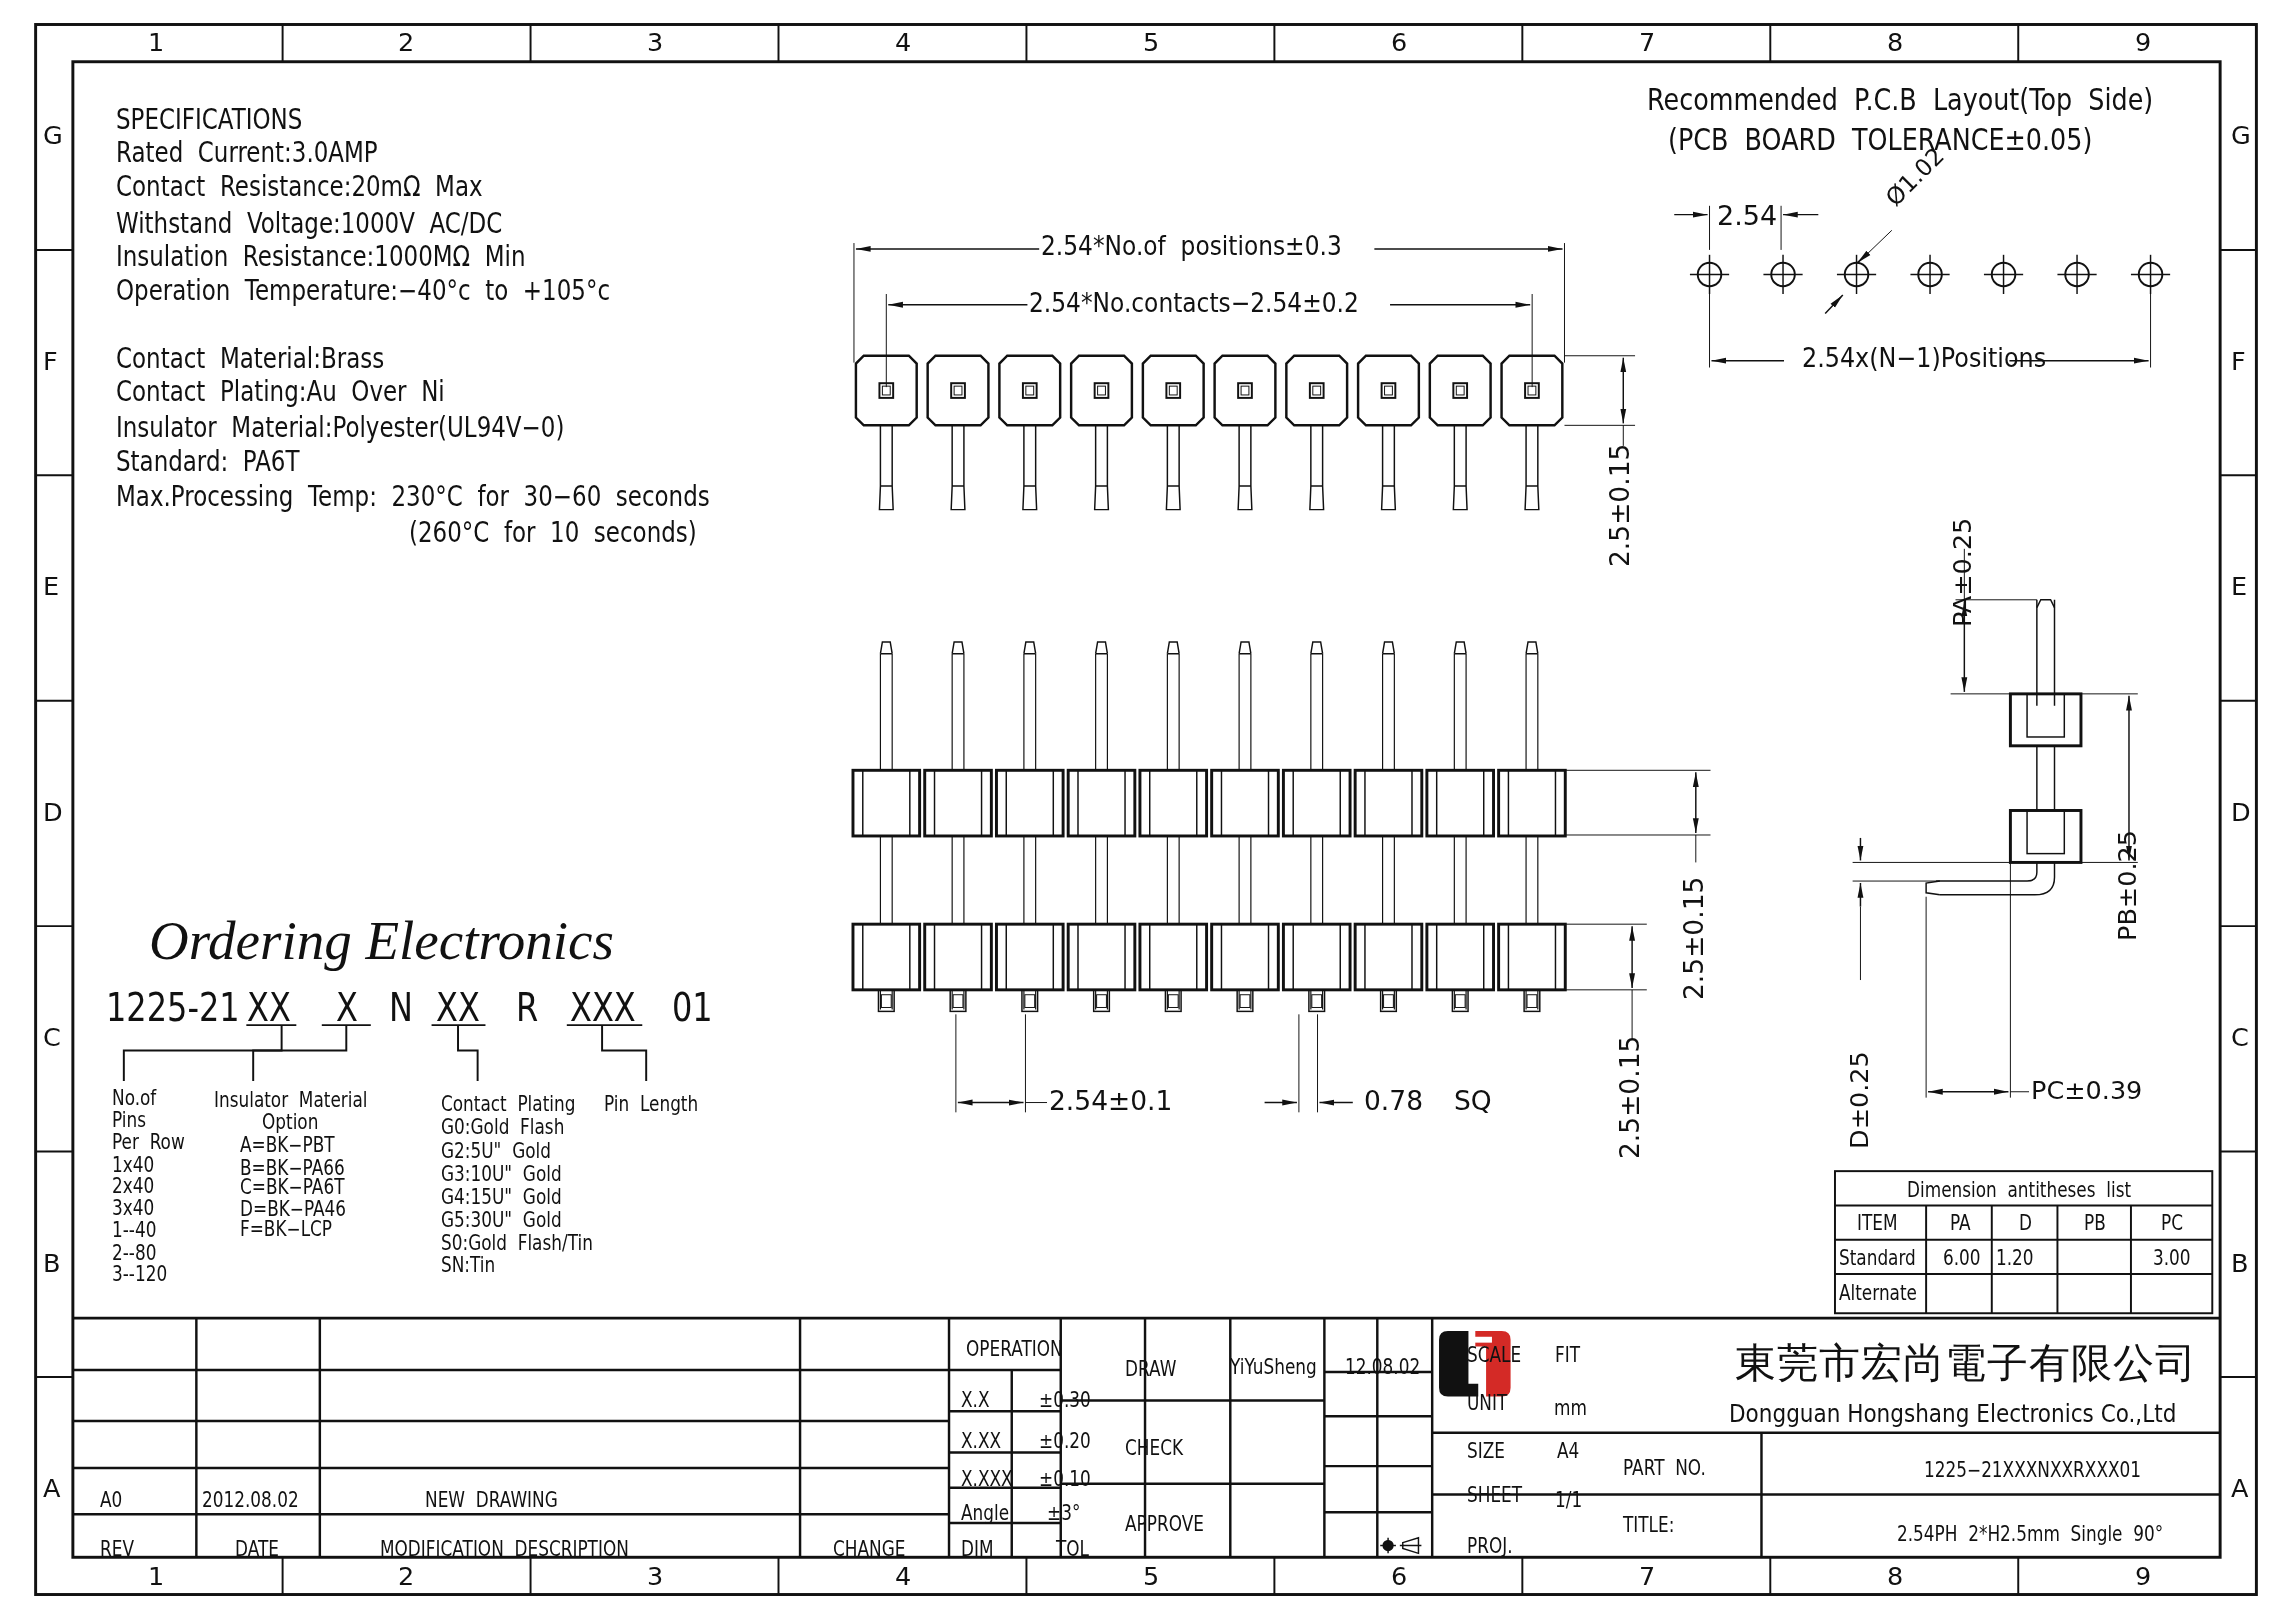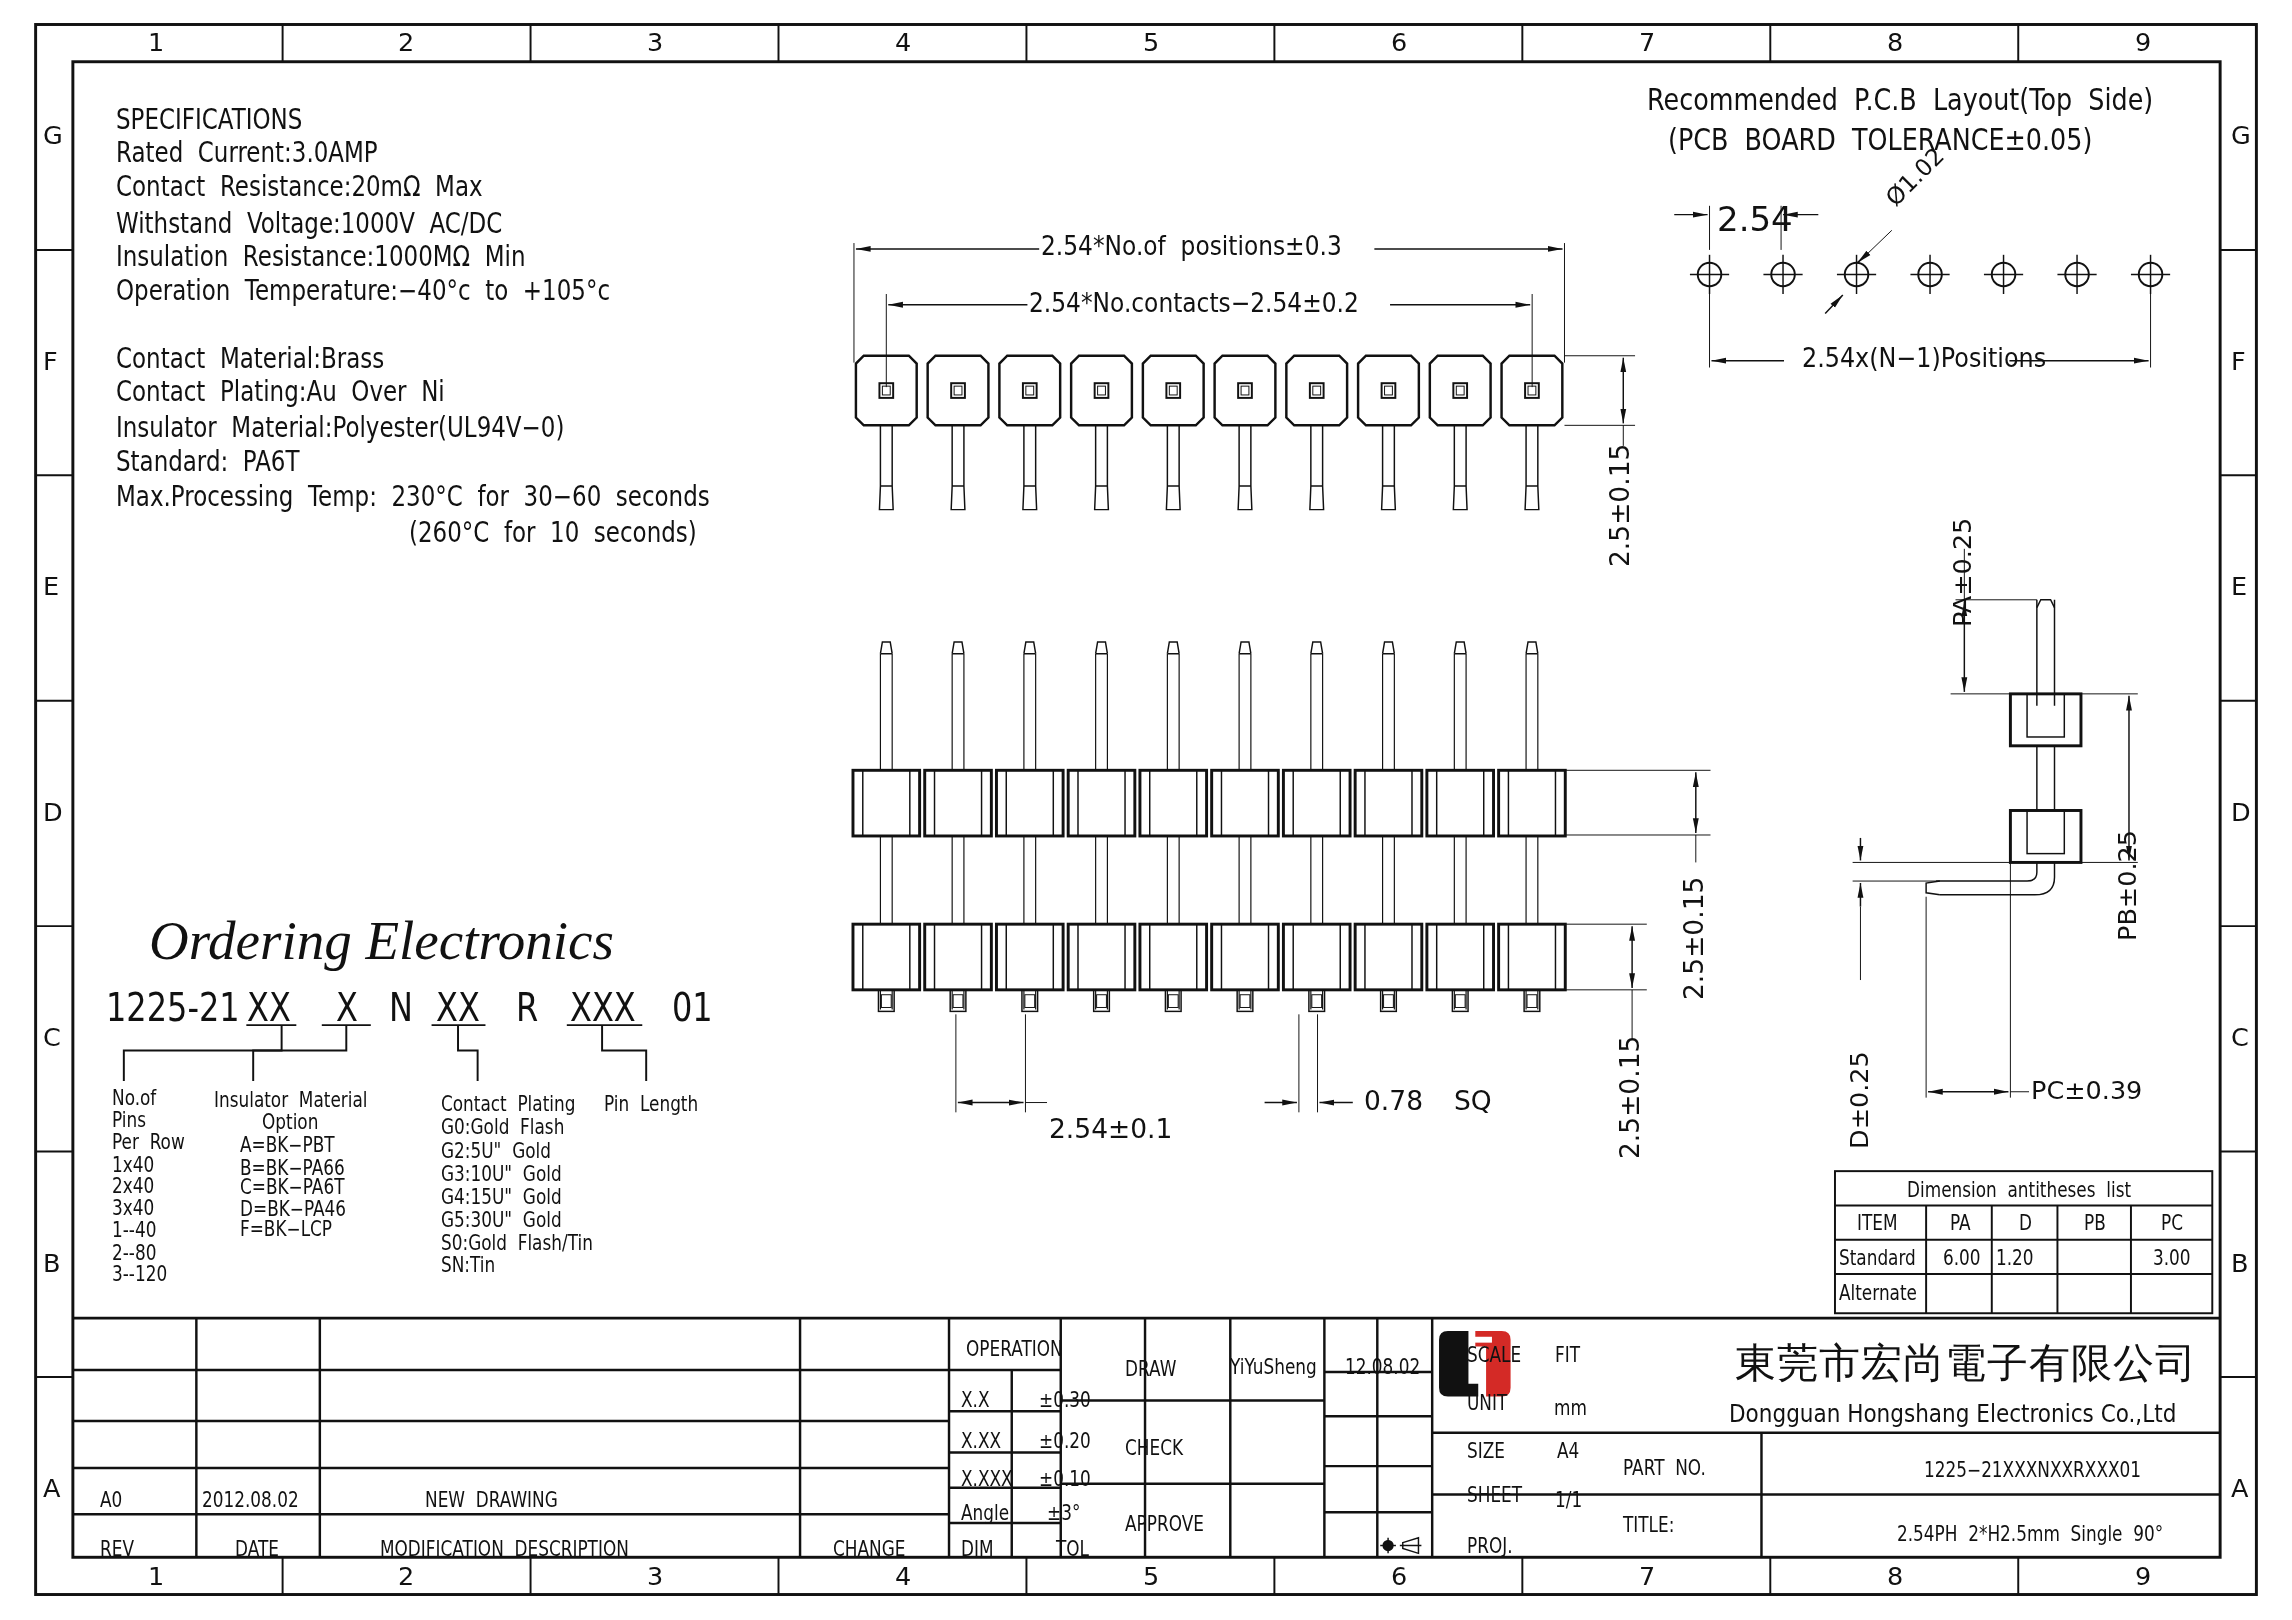--- a/index.html
+++ b/index.html
@@ -499,34 +499,34 @@
     <span class="abs ord" style="left:441px;top:1210px">G5:30U"  Gold</span>
     <span class="abs ord" style="left:441px;top:1233px">S0:Gold  Flash/Tin</span>
     <span class="abs ord" style="left:441px;top:1255px">SN:Tin</span>
   </div>
   <span class="abs ord" style="left:604px;top:1094px">Pin  Length</span>
 </div>
 
 <div>
   <span class="abs spec" style="left:1647px;top:84px;font-size:31px;">Recommended  P.C.B  Layout(Top  Side)</span>
   <span class="abs spec" style="left:1668px;top:124px;font-size:31px;">(PCB  BOARD  TOLERANCE±0.05)</span>
-  <span class="abs" style="left:1717px;top:202px;font-family:'DejaVu Sans',sans-serif;font-size:34px;">2.54</span>
+  <span class="abs" style="left:1717px;top:202px;font-family:'DejaVu Sans',sans-serif;font-size:27px;">2.54</span>
   <span class="abs" style="left:1882px;top:194px;font-family:'DejaVu Sans',sans-serif;font-size:23.5px;transform:rotate(-45deg);transform-origin:left top;">Ø1.02</span>
   <span class="abs" style="left:1802px;top:345px;font-family:'DejaVu Sans',sans-serif;font-size:26.5px;transform:scaleX(0.9);transform-origin:left top;">2.54x(N−1)Positions</span>
 </div>
 
 <div>
   <span class="abs" style="left:1041px;top:233px;font-family:'DejaVu Sans',sans-serif;font-size:26.5px;transform:scaleX(0.88);transform-origin:left top;">2.54*No.of  positions±0.3</span>
   <span class="abs" style="left:1029px;top:290px;font-family:'DejaVu Sans',sans-serif;font-size:26.5px;transform:scaleX(0.88);transform-origin:left top;">2.54*No.contacts−2.54±0.2</span>
   <span class="abs" style="left:1607px;top:567px;font-family:'DejaVu Sans',sans-serif;font-size:26.5px;transform:rotate(-90deg);transform-origin:left top;">2.5±0.15</span>
 </div>
 <div>
   <span class="abs" style="left:1681px;top:1000px;font-family:'DejaVu Sans',sans-serif;font-size:26.5px;transform:rotate(-90deg);transform-origin:left top;">2.5±0.15</span>
   <span class="abs" style="left:1617px;top:1159px;font-family:'DejaVu Sans',sans-serif;font-size:26.5px;transform:rotate(-90deg);transform-origin:left top;">2.5±0.15</span>
-  <span class="abs" style="left:1049px;top:1088px;font-family:'DejaVu Sans',sans-serif;font-size:26.5px;margin-top:28px;">2.54±0.1</span>
+  <span class="abs" style="left:1049px;top:1088px;font-family:'DejaVu Sans',sans-serif;font-size:26.5px;">2.54±0.1</span>
   <span class="abs" style="left:1364px;top:1088px;font-family:'DejaVu Sans',sans-serif;font-size:26.5px;">0.78</span>
   <span class="abs" style="left:1454px;top:1088px;font-family:'DejaVu Sans',sans-serif;font-size:26.5px;">SQ</span>
 </div>
 <div>
   <span class="abs" style="left:1950px;top:627px;font-family:'DejaVu Sans',sans-serif;font-size:25.5px;transform:rotate(-90deg);transform-origin:left top;">PA±0.25</span>
   <span class="abs" style="left:2115px;top:941px;font-family:'DejaVu Sans',sans-serif;font-size:25.5px;transform:rotate(-90deg);transform-origin:left top;">PB±0.25</span>
   <span class="abs" style="left:2031px;top:1078px;font-family:'DejaVu Sans',sans-serif;font-size:25.5px;">PC±0.39</span>
   <span class="abs" style="left:1847px;top:1149px;font-family:'DejaVu Sans',sans-serif;font-size:25.5px;transform:rotate(-90deg);transform-origin:left top;">D±0.25</span>
 </div>
 

